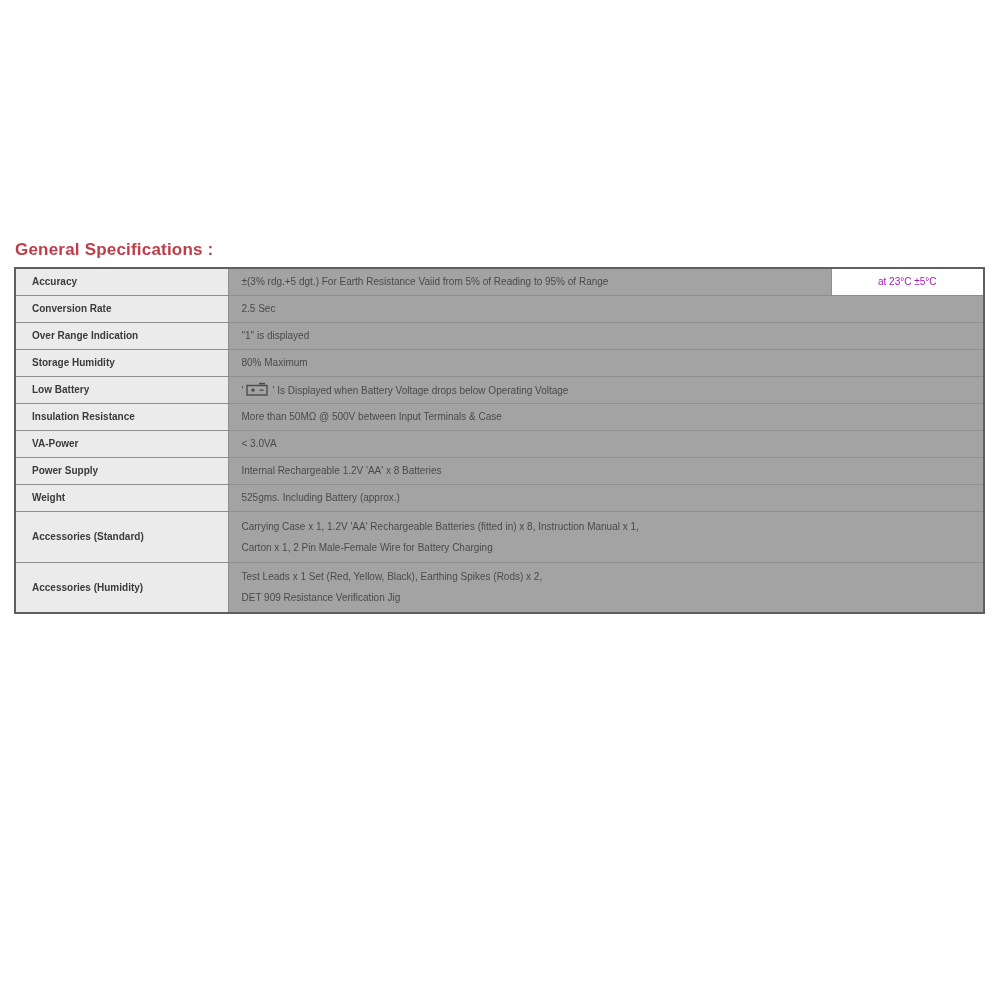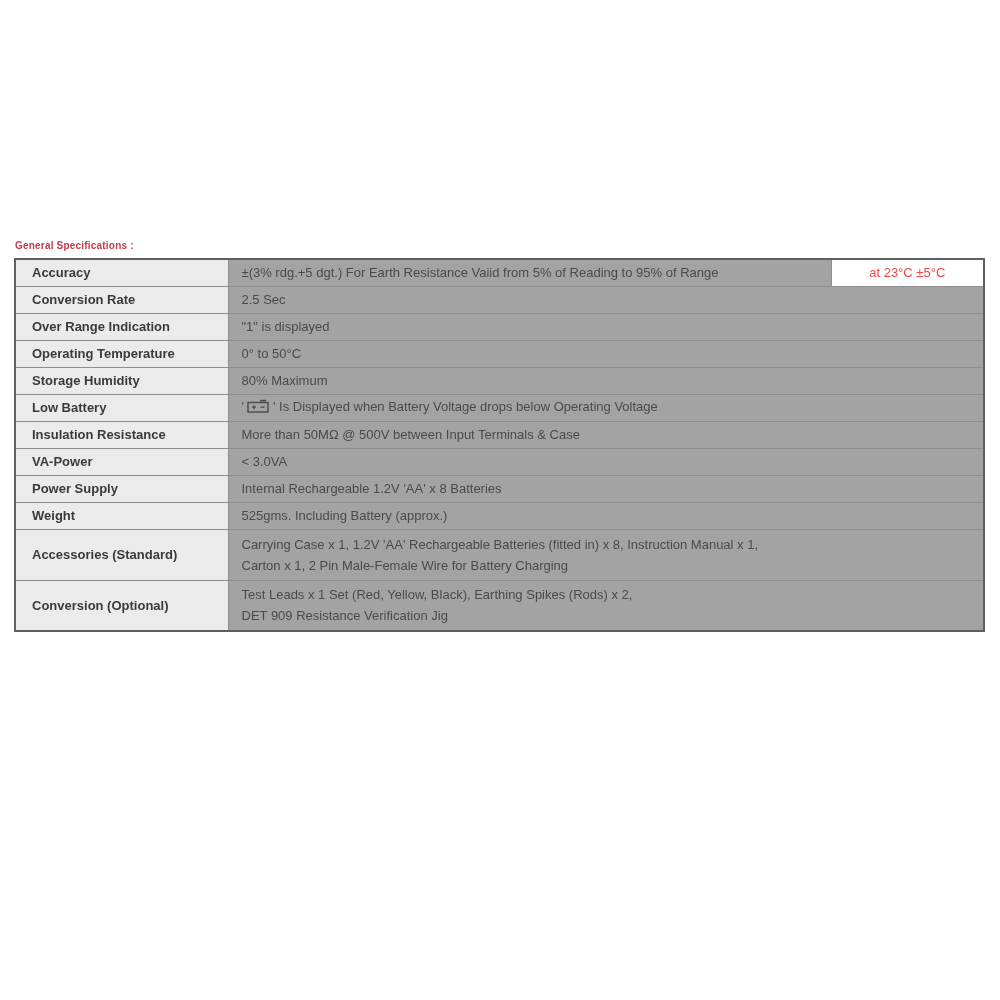--- a/index.html
+++ b/index.html
@@ -11,55 +11,55 @@
     font-family: "Liberation Sans", sans-serif;
     overflow: hidden;
   }
   .content {
     position: absolute;
     left: 14px;
     top: 240px;
     width: 971px;
   }
   .title {
-    font-size: 10px;
+    font-size: 17px;
     font-weight: bold;
     color: #c23b49;
     margin: 0 0 7px 1px;
     letter-spacing: 0.2px;
   }
   table.specs {
     width: 100%;
     border-collapse: collapse;
     border: 2px solid #5f5f5f;
     table-layout: fixed;
   }
   table.specs td {
     border: 1px solid #8e8e8e;
-    font-size: 13px;
+    font-size: 10px;
     vertical-align: middle;
     overflow: hidden;
   }
   tr.single { height: 27px; }
   tr.double { height: 51px; }
   td.label {
     background: #ebebeb;
     font-weight: bold;
     color: #3a3a3a;
     padding: 2px 6px 2px 16px;
     white-space: nowrap;
   }
   td.value {
     color: #4a4a4a;
     background: #a3a3a3;
     padding: 2px 8px 2px 13px;
   }
   tr.single td.value { white-space: nowrap; }
   td.note {
-    color: #ef4444;
+    color: #a21caf;
     background: #ffffff;
     text-align: center;
     padding: 2px 4px;
     white-space: nowrap;
   }
   .vline { line-height: 21px; }
   .battery-ico {
     display: inline-block;
     vertical-align: -2px;
     margin: 0 3px;
@@ -91,24 +91,20 @@
       <tr class="single">
         <td class="label">Conversion Rate</td>
         <td class="value" colspan="2">2.5 Sec</td>
       </tr>
 
       <tr class="single">
         <td class="label">Over Range Indication</td>
         <td class="value" colspan="2">"1" is displayed</td>
       </tr>
 
-      <tr class="single">
-        <td class="label">Operating Temperature</td>
-        <td class="value" colspan="2">0° to 50°C</td>
-      </tr>
 
 
       <tr class="single">
         <td class="label">Storage Humidity</td>
         <td class="value" colspan="2">80% Maximum</td>
       </tr>
 
       <tr class="single">
         <td class="label">Low Battery</td>
         <td class="value" colspan="2">
@@ -146,21 +142,21 @@
 
       <tr class="double">
         <td class="label">Accessories (Standard)</td>
         <td class="value" colspan="2">
           <div class="vline">Carrying Case x 1, 1.2V 'AA' Rechargeable Batteries (fitted in) x 8, Instruction Manual x 1,</div>
           <div class="vline">Carton x 1, 2 Pin Male-Female Wire for Battery Charging</div>
         </td>
       </tr>
 
       <tr class="double">
-        <td class="label">Conversion (Optional)</td>
+        <td class="label">Accessories (Humidity)</td>
         <td class="value" colspan="2">
           <div class="vline">Test Leads x 1 Set (Red, Yellow, Black), Earthing Spikes (Rods) x 2,</div>
           <div class="vline">DET 909 Resistance Verification Jig</div>
         </td>
       </tr>
 
     </tbody>
       </table>
   </div>
 </div>

